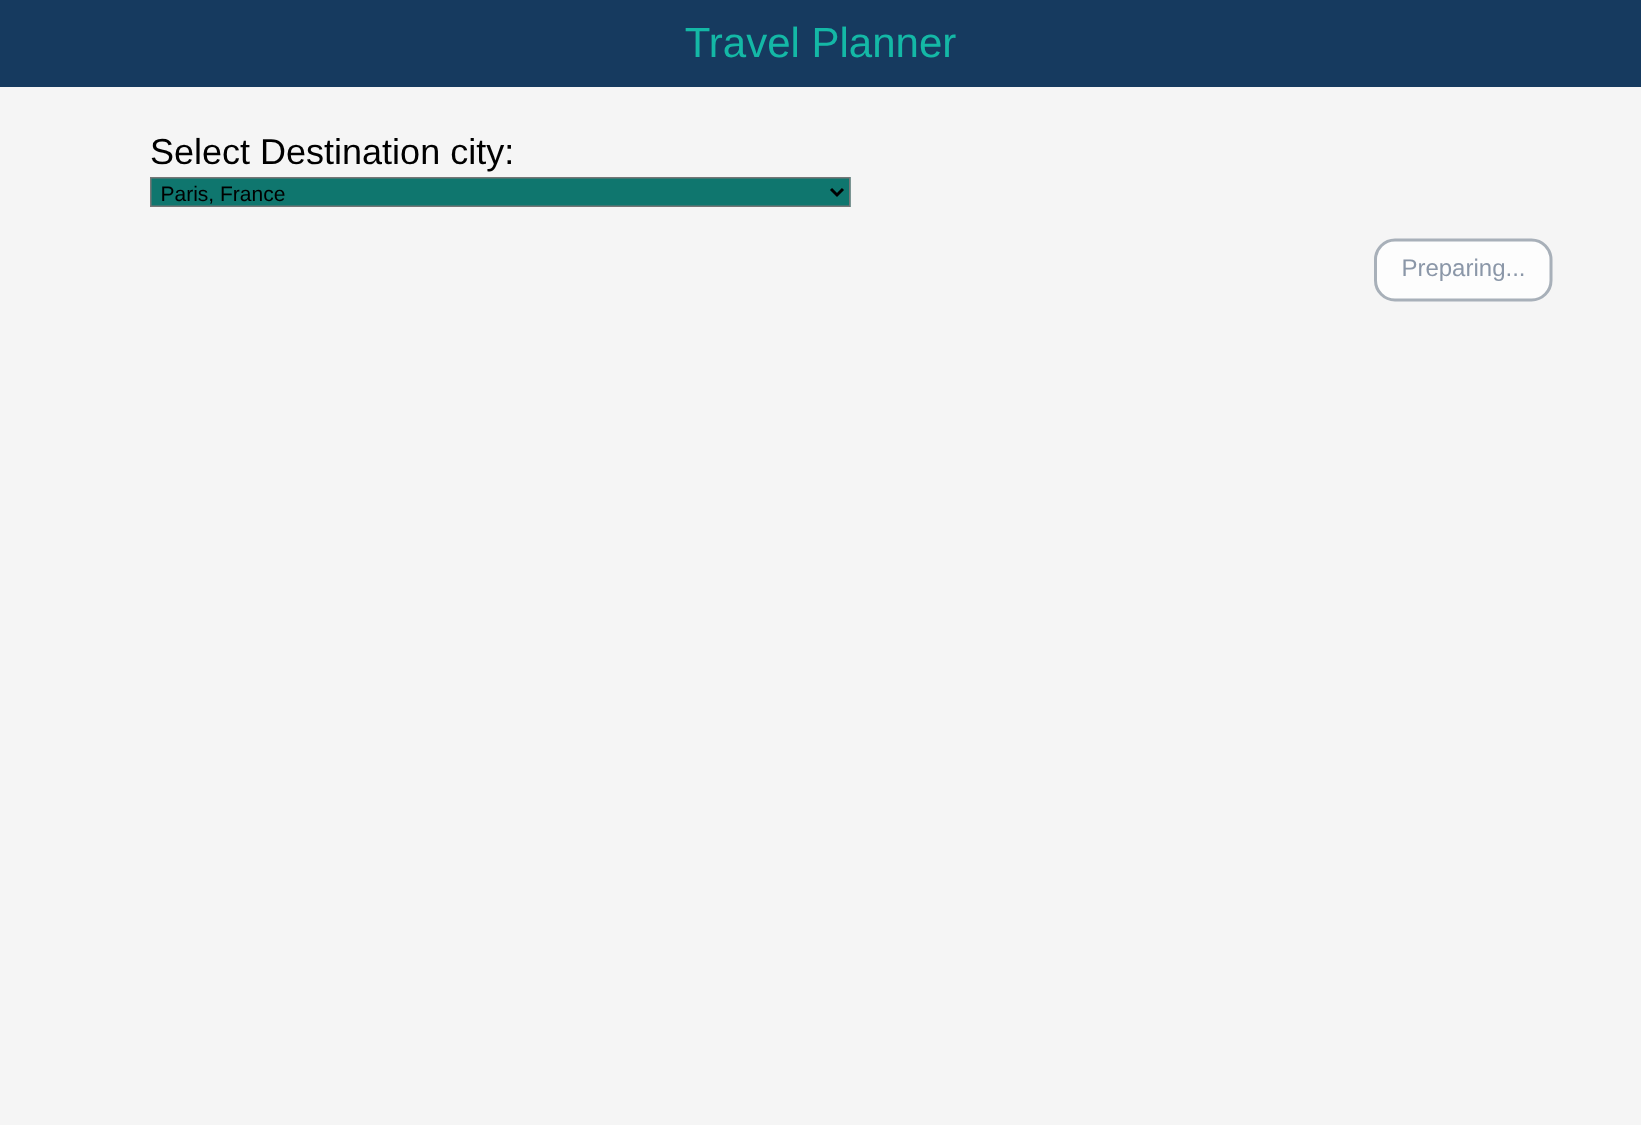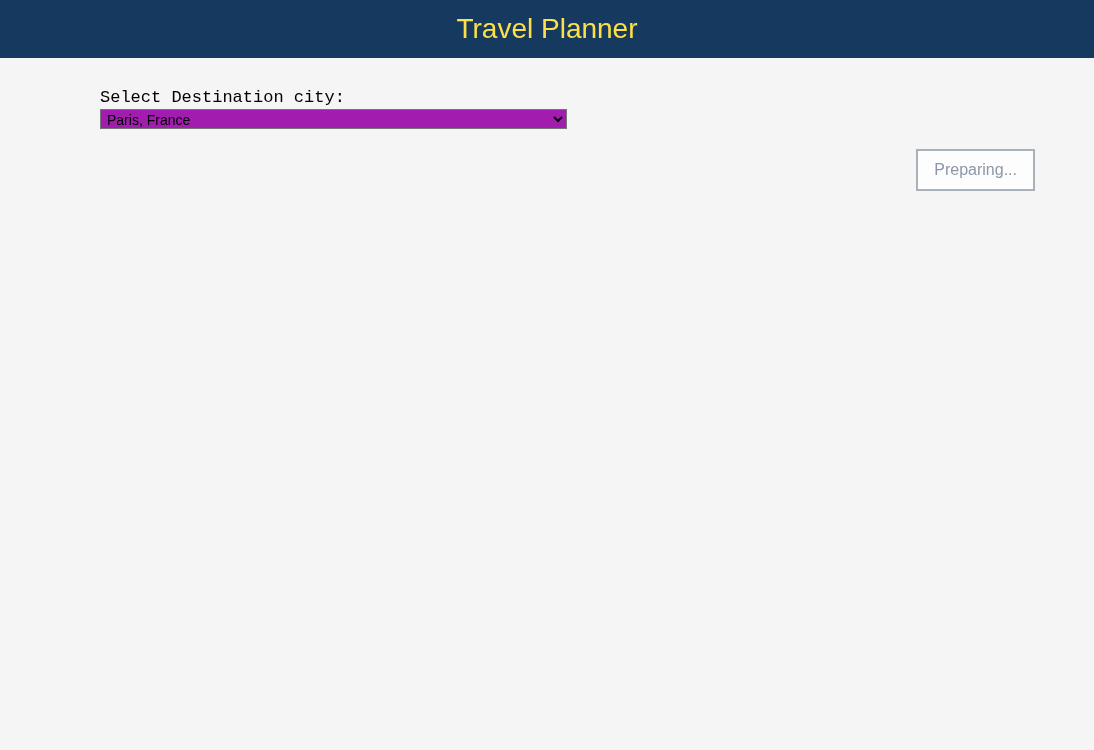--- a/index.html
+++ b/index.html
@@ -9,61 +9,60 @@
     }
     body {
       font-family: -apple-system, BlinkMacSystemFont, "Segoe UI", Helvetica, Arial, sans-serif;
       background-color: #f5f5f5;
       width: 1094px;
       height: 750px;
       overflow: hidden;
     }
     .header {
       background-color: #163a5f;
-      color: #fde047;
+      color: #14b8a6;
       text-align: center;
       padding: 13px 0;
       font-size: 28px;
       font-weight: 400;
     }
     .content {
       padding: 30px 100px;
     }
     .form-group {
       margin-bottom: 20px;
       width: 467px;
     }
     .form-label {
       display: block;
-      font-size: 17px;
+      font-size: 24px;
       color: #000000;
       margin-bottom: 2px;
-      font-family: Liberation Mono, monospace;
     }
     .form-select {
       width: 100%;
       font-size: 14px;
       padding: 1px 2px;
       border: 1px solid #767676;
-      background-color: #a21caf;
+      background-color: #0f766e;
       font-family: Arial, sans-serif;
       height: 20px;
     }
     .button-container {
       display: flex;
       justify-content: flex-end;
       margin-top: 18px;
       padding-right: 0;
       width: 935px;
     }
     .preparing-button {
       background-color: #fdfdfd;
       color: #8b97a8;
       border: 2px solid #a8b0b9;
-      border-radius: 0;
+      border-radius: 14px;
       padding: 10px 16px;
       font-size: 16px;
       cursor: default;
       font-family: inherit;
     }
   </style>
 </head>
 <body>
 
 <div class="header">

